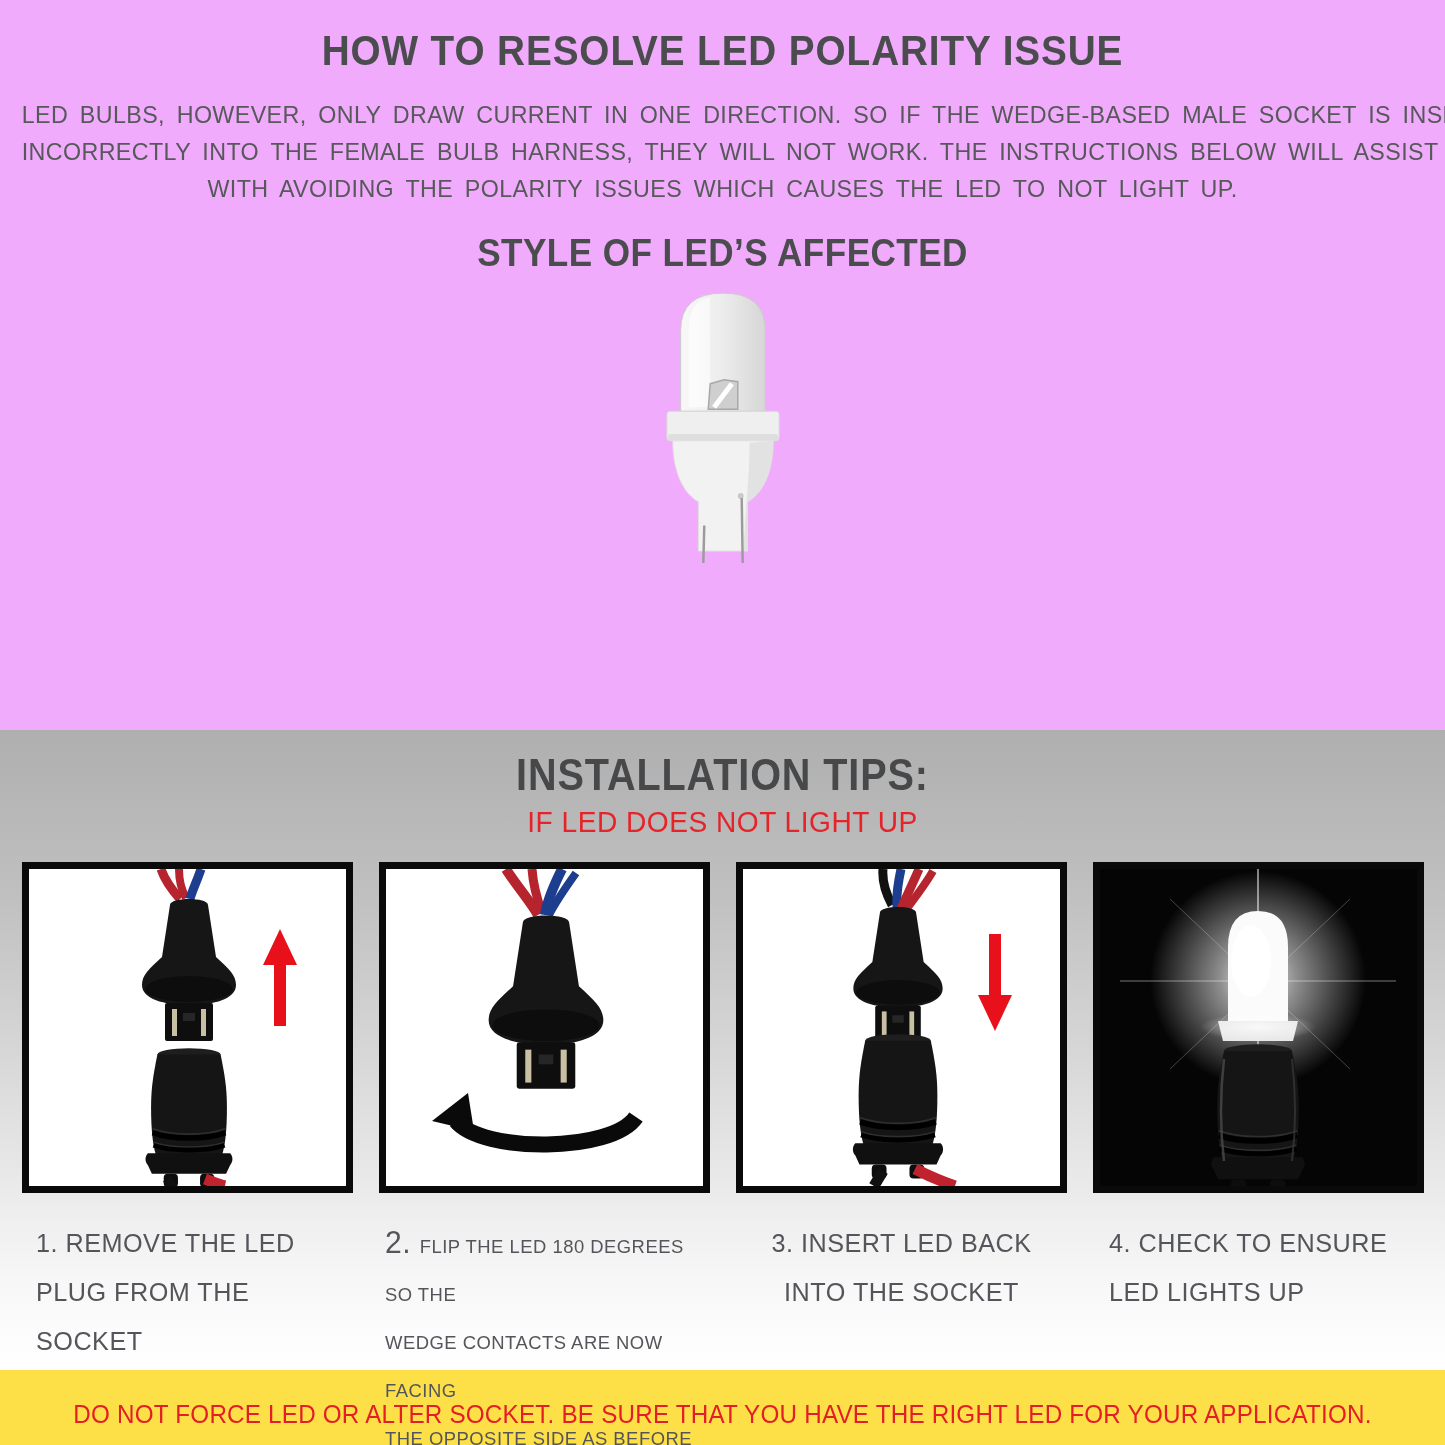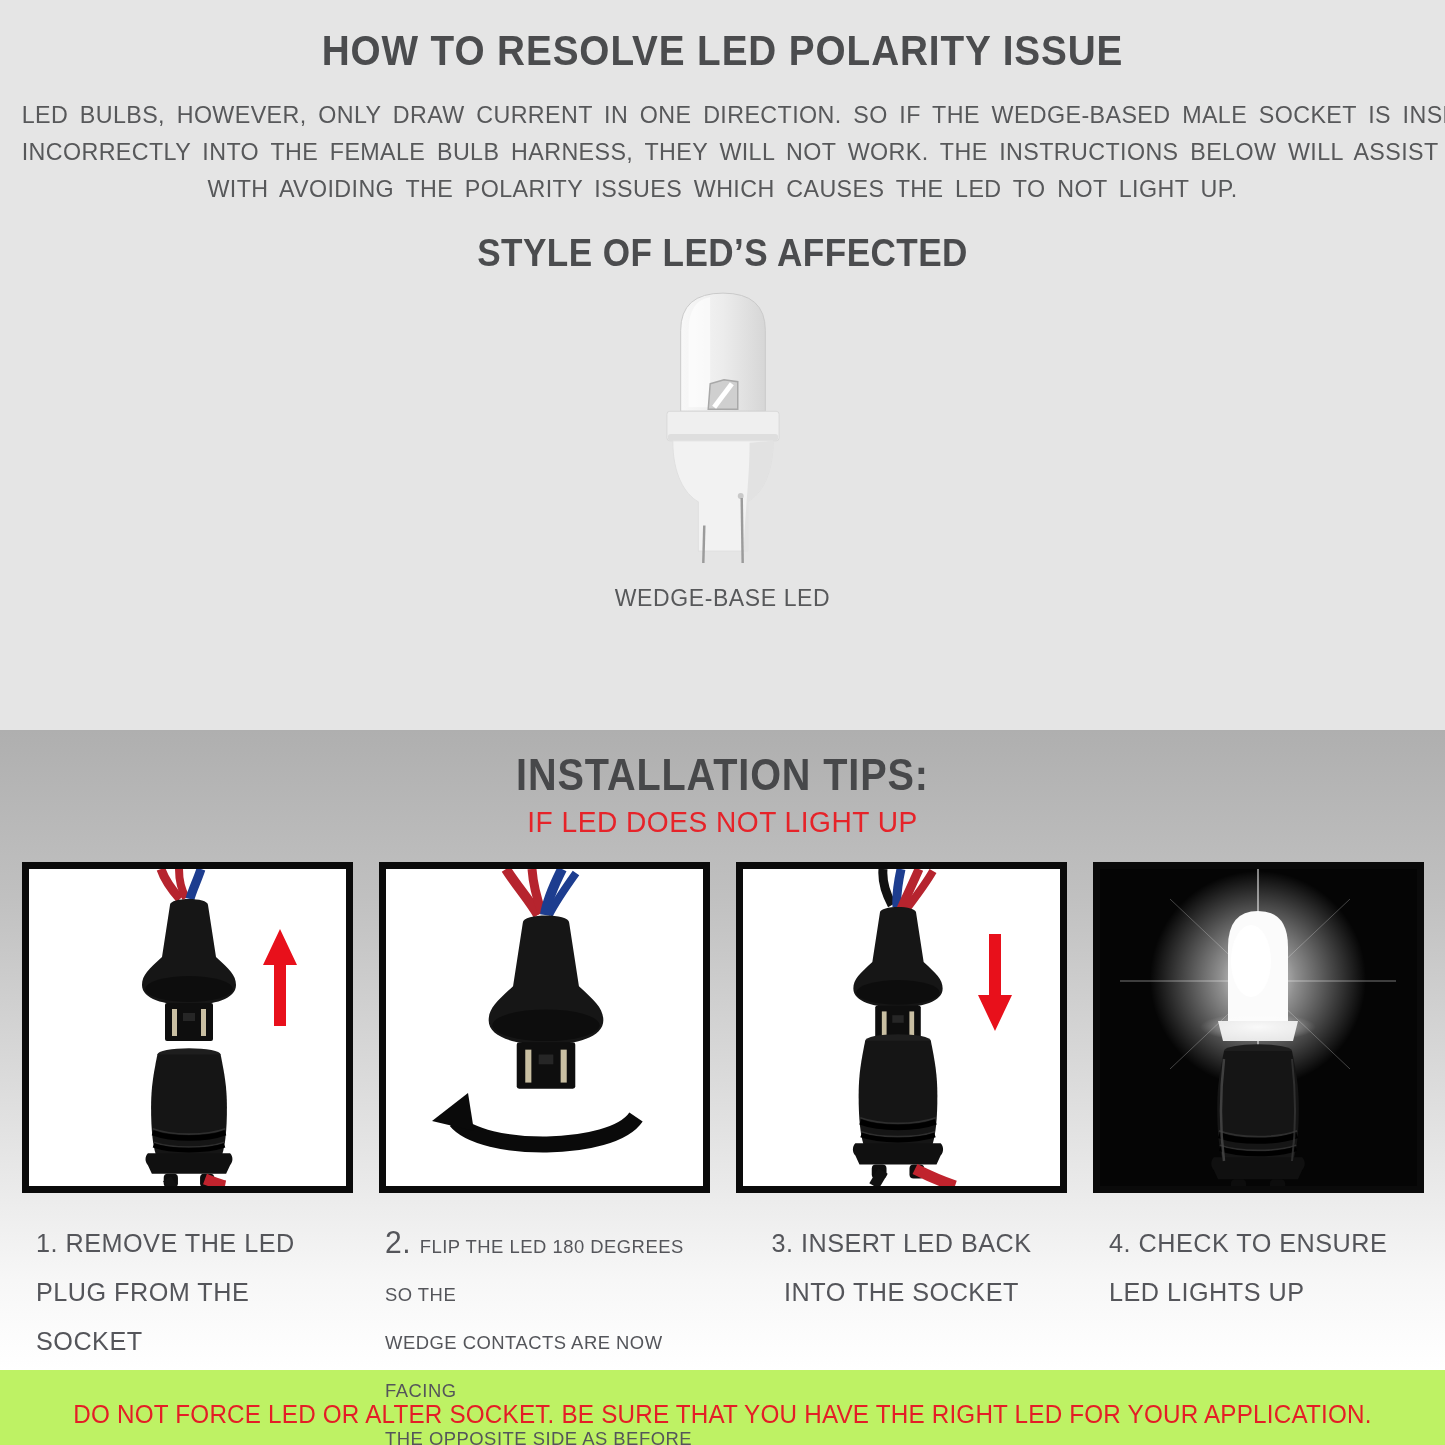--- a/index.html
+++ b/index.html
@@ -1,19 +1,19 @@
 <!DOCTYPE html>
 <html><head>
 <meta charset="utf-8">
 <style>
   * { margin:0; padding:0; box-sizing:border-box; }
   html,body { width:1445px; height:1445px; background:#ffffff; overflow:hidden;
               font-family:"Liberation Sans","DejaVu Sans",sans-serif; }
 
-  .top-section { width:100%; height:730px; background:#e5e5e5; text-align:center; }
+  .top-section { width:100%; height:730px; background:#f0abfc; text-align:center; }
 
   .page-title { padding-top:26px; font-size:43px; font-weight:bold; color:#4b4c4e;
                 letter-spacing:1px; transform:scaleX(.9); }
 
   .para { margin-top:27px; }
   .para .line { font-size:24px; color:#57585a; line-height:37px; white-space:nowrap;
                 letter-spacing:.4px; word-spacing:5px; transform:scaleX(.97); }
   .para.second { margin-top:21px; }
 
   .style-heading { margin-top:24px; font-size:39px; font-weight:bold; color:#4b4c4e;
@@ -39,21 +39,21 @@
   .cap { width:331px; color:#54555a; font-size:26px; line-height:49px;
          letter-spacing:.5px; text-align:left; }
   .cap .capline { transform:scaleX(.97); transform-origin:0 50%; }
   .cap-1 { padding-left:14px; }
   .cap-2 { padding-left:6px; font-size:19px; line-height:48px; }
   .cap-2 .num { font-size:31px; color:#54555a; margin-right:9px; }
   .cap-3 { text-align:center; }
   .cap-3 .capline { transform-origin:50% 50%; }
   .cap-4 { padding-left:16px; }
 
-  .footer { width:100%; height:75px; background:#bef264; text-align:center; }
+  .footer { width:100%; height:75px; background:#fde047; text-align:center; }
   .warning { padding-top:30px; font-size:25px; color:#e41e26; letter-spacing:.2px;
              white-space:nowrap; transform:scaleX(.97); }
 </style>
 </head>
 <body>
 
 <svg width="0" height="0" style="position:absolute" aria-hidden="true">
   <defs>
     <linearGradient id="domeG" x1="0" y1="0" x2="1" y2="0">
       <stop offset="0" stop-color="#f8f8f8"></stop>
@@ -111,21 +111,20 @@
       <rect x="8" y="128" width="114" height="30" rx="3" fill="#efefef" stroke="#d8d8d8"></rect>
       <rect x="9" y="151" width="112" height="7" rx="3" fill="#dedede"></rect>
       <path d="M14,158 C14,192 26,212 40,220 L40,270 L90,270 L90,220 C104,212 116,192 116,158 Z" fill="#f2f2f2" stroke="#e0e0e0"></path>
       <path d="M92,160 C92,196 88,220 86,270 L90,270 L90,220 C104,212 116,192 116,158 Z" fill="#e2e2e2"></path>
       <circle cx="83" cy="214" r="3" fill="#c9c9c9"></circle>
       <path d="M46,244 L45,282" stroke="#9b9b9b" stroke-width="2.5"></path>
       <path d="M84,216 L85,282" stroke="#9b9b9b" stroke-width="2.5"></path>
     </svg>
   </div>
 
-  <div class="bulb-caption">WEDGE-BASE LED</div>
 </div>
 
 <div class="band">
   <h2 class="tips-heading">INSTALLATION TIPS:</h2>
   <div class="tips-subheading">IF LED DOES NOT LIGHT UP</div>
 
   <div class="photo-row">
 
     <div class="photo-box">
       <svg viewBox="0 0 317 317">

